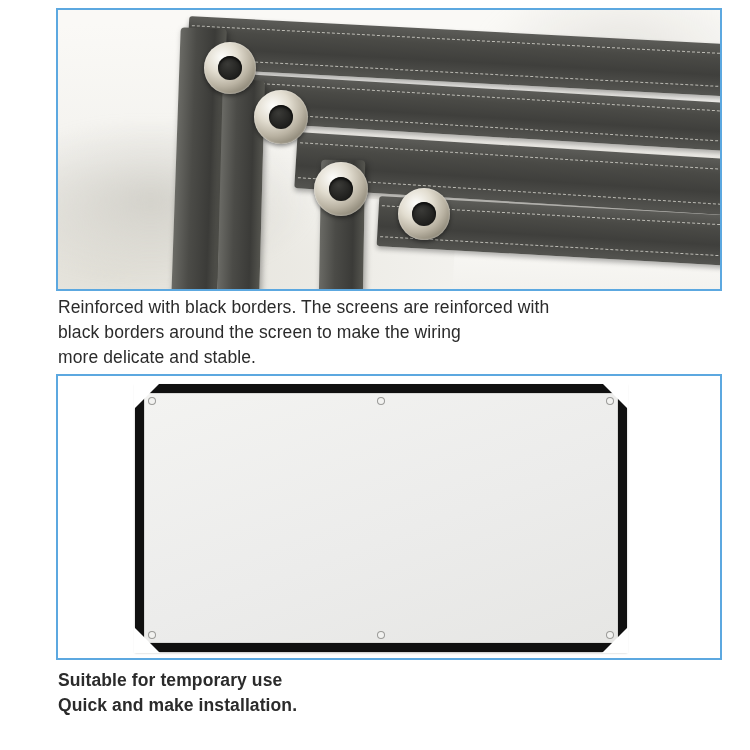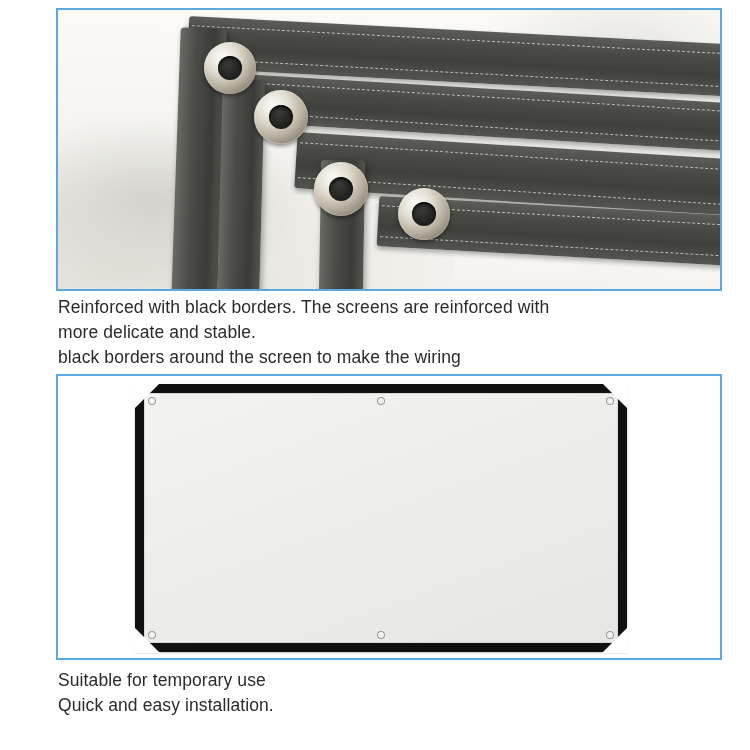--- a/index.html
+++ b/index.html
@@ -193,21 +193,21 @@
   .caption {
     position: absolute;
     left: 58px;
     width: 660px;
     color: #2b2b2b;
     font-size: 17.5px;
     line-height: 25px;
     letter-spacing: .1px;
   }
   .caption-1 { top: 295px; }
-  .caption-2 { top: 668px; }
+  .caption-2 { top: 668px; font-weight: bold; }
   .caption p { margin: 0; }
 
   
   .panel-screen {
     position: absolute;
     left: 56px;
     top: 374px;
     width: 666px;
     height: 286px;
     border: 2px solid #5ca8e0;
@@ -294,22 +294,22 @@
 
       <div class="grommet g1"></div>
       <div class="grommet g2"></div>
       <div class="grommet g3"></div>
       <div class="grommet g4"></div>
     </div>
   </div>
 
   <div class="caption caption-1">
     <p>Reinforced with black borders. The screens are reinforced with</p>
+    <p>black borders around the screen to make the wiring</p>
     <p>more delicate and stable.</p>
-    <p>black borders around the screen to make the wiring</p>
   </div>
 
   <div class="panel-screen">
     <div class="screen-outer">
       <div class="screen-inner"></div>
 
       <span class="corner-notch n-tl"></span>
       <span class="corner-notch n-tr"></span>
       <span class="corner-notch n-bl"></span>
       <span class="corner-notch n-br"></span>
@@ -318,16 +318,16 @@
       <span class="eyelet e-tc"></span>
       <span class="eyelet e-tr"></span>
       <span class="eyelet e-bl"></span>
       <span class="eyelet e-bc"></span>
       <span class="eyelet e-br"></span>
     </div>
   </div>
 
   <div class="caption caption-2">
     <p>Suitable for temporary use</p>
-    <p>Quick and easy installation.</p>
+    <p>Quick and make installation.</p>
   </div>
 
 </div>
 
 </body></html>

